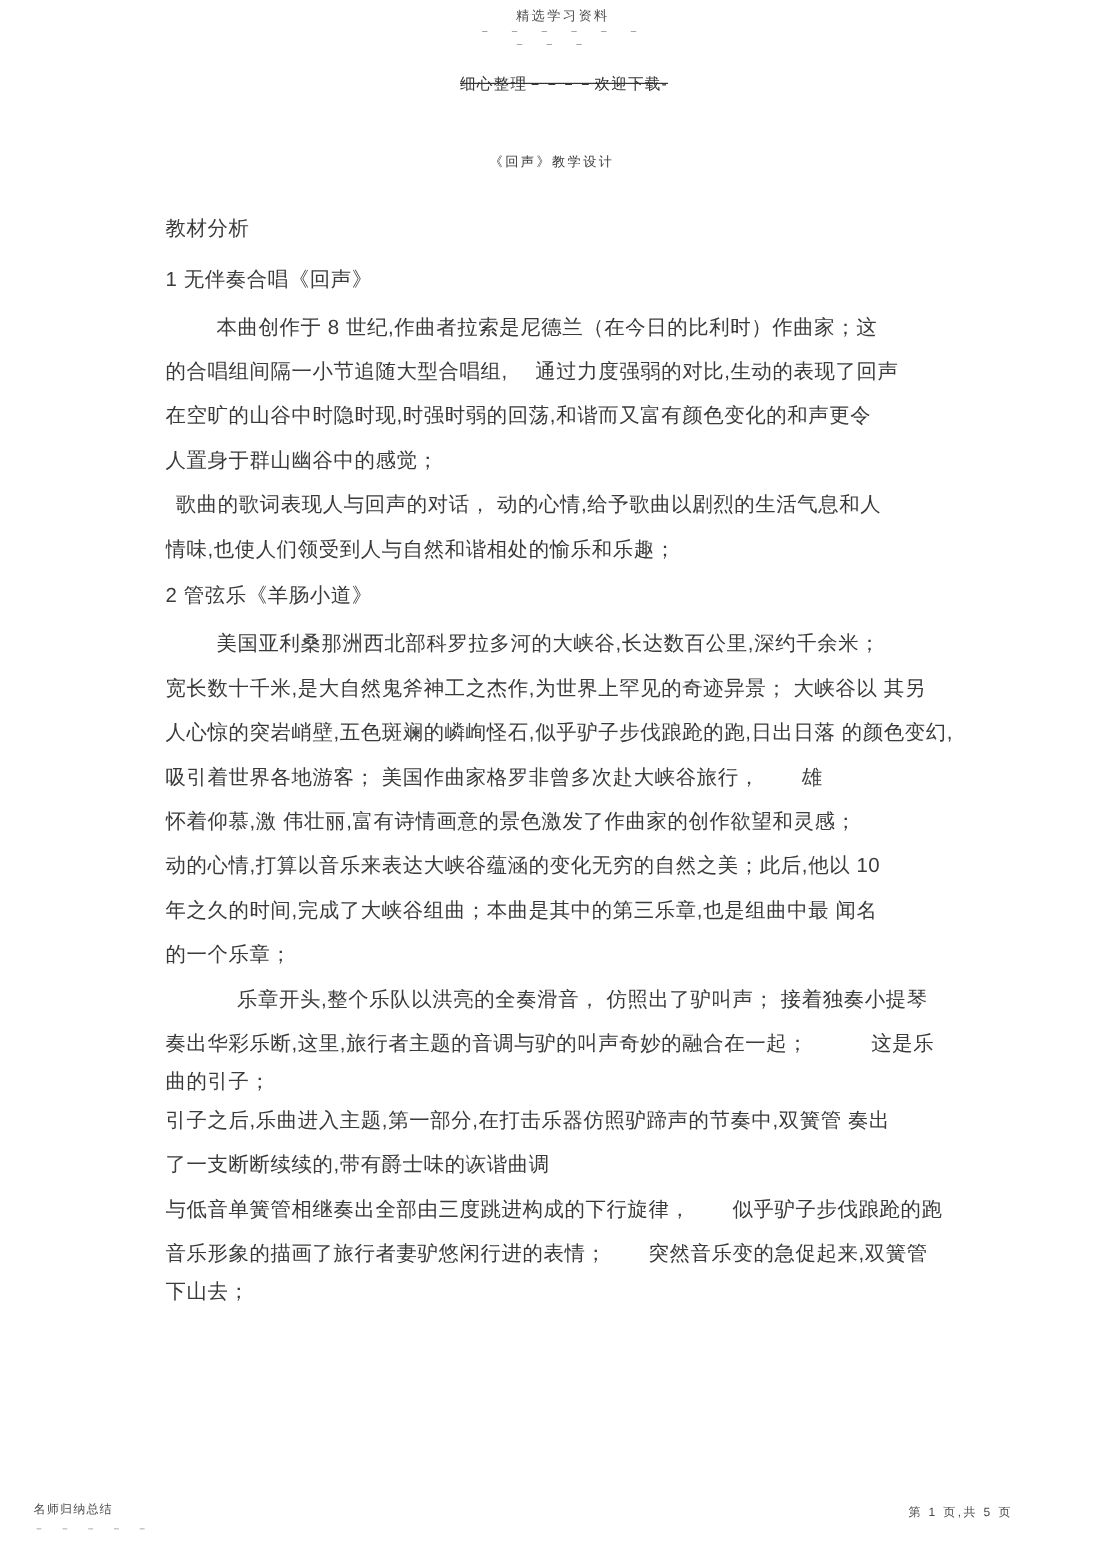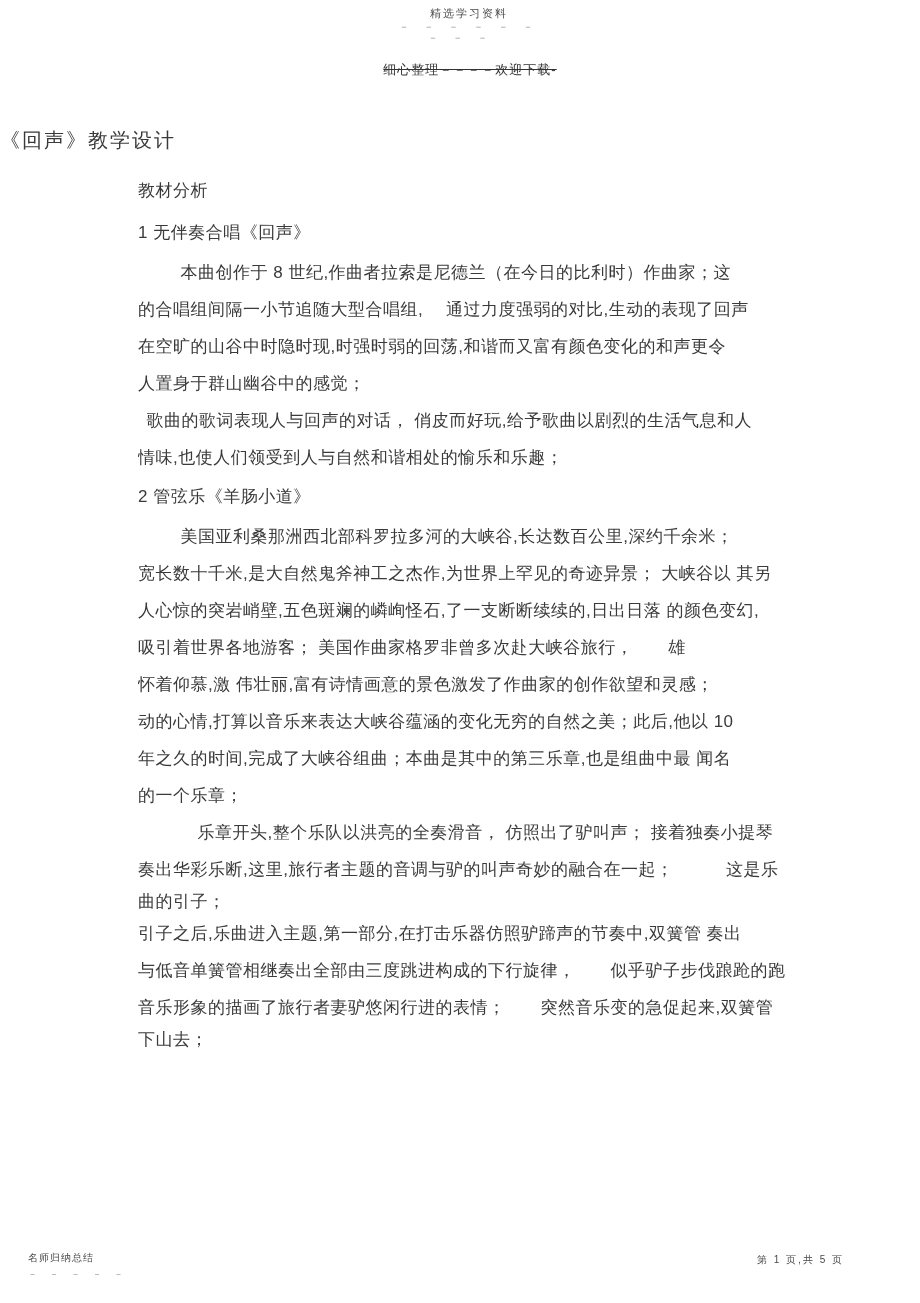--- a/index.html
+++ b/index.html
@@ -38,21 +38,22 @@
     color:#333333;
     text-decoration:line-through;
     letter-spacing:1px;
     padding-left:20px;
   }
   
   .doc-title{
     position:absolute;
     top:127px; left:0; right:0;
     margin:0;
-    font-size:20px;
+    text-align:center;
+    font-size:11px;
     font-weight:normal;
     color:#3a3a3a;
     letter-spacing:2px;
   }
   
   .doc-body{
     position:absolute;
     top:170px;
     left:138px;
     width:660px;
@@ -108,35 +109,36 @@
 
   <h1 class="doc-title">《回声》教学设计</h1>
 
   <main class="doc-body" id="body-lines">
       <div class="line heading">教材分析</div>
       <div class="line heading">1 无伴奏合唱《回声》</div>
       <div class="line normal" style="text-indent: 2.5em;">本曲创作于 8 世纪,作曲者拉索是尼德兰（在今日的比利时）作曲家；这</div>
       <div class="line normal">的合唱组间隔一小节追随大型合唱组,　 通过力度强弱的对比,生动的表现了回声</div>
       <div class="line normal">在空旷的山谷中时隐时现,时强时弱的回荡,和谐而又富有颜色变化的和声更令</div>
       <div class="line normal">人置身于群山幽谷中的感觉；</div>
-      <div class="line normal" style="text-indent: 0.5em;">歌曲的歌词表现人与回声的对话， 俏皮而好玩,给予歌曲以剧烈的生活气息和人</div>
+      <div class="line normal" style="text-indent: 0.5em;">歌曲的歌词表现人与回声的对话， 动的心情,给予歌曲以剧烈的生活气息和人</div>
       <div class="line normal">情味,也使人们领受到人与自然和谐相处的愉乐和乐趣；</div>
       <div class="line heading">2 管弦乐《羊肠小道》</div>
       <div class="line normal" style="text-indent: 2.5em;">美国亚利桑那洲西北部科罗拉多河的大峡谷,长达数百公里,深约千余米；</div>
       <div class="line normal">宽长数十千米,是大自然鬼斧神工之杰作,为世界上罕见的奇迹异景； 大峡谷以 其另</div>
-      <div class="line normal">人心惊的突岩峭壁,五色斑斓的嶙峋怪石,了一支断断续续的,日出日落 的颜色变幻,</div>
+      <div class="line normal">人心惊的突岩峭壁,五色斑斓的嶙峋怪石,似乎驴子步伐踉跄的跑,日出日落 的颜色变幻,</div>
       <div class="line normal">吸引着世界各地游客； 美国作曲家格罗非曾多次赴大峡谷旅行，　　雄　　　　　　　他</div>
       <div class="line normal">怀着仰慕,激 伟壮丽,富有诗情画意的景色激发了作曲家的创作欲望和灵感；</div>
       <div class="line normal">动的心情,打算以音乐来表达大峡谷蕴涵的变化无穷的自然之美；此后,他以 10</div>
       <div class="line normal">年之久的时间,完成了大峡谷组曲；本曲是其中的第三乐章,也是组曲中最 闻名</div>
       <div class="line normal">的一个乐章；</div>
       <div class="line normal" style="text-indent: 3.5em;">乐章开头,整个乐队以洪亮的全奏滑音， 仿照出了驴叫声； 接着独奏小提琴</div>
       <div class="line normal">奏出华彩乐断,这里,旅行者主题的音调与驴的叫声奇妙的融合在一起；　　　这是乐</div>
       <div class="line tight">曲的引子；</div>
       <div class="line normal">引子之后,乐曲进入主题,第一部分,在打击乐器仿照驴蹄声的节奏中,双簧管 奏出</div>
+      <div class="line normal">了一支断断续续的,带有爵士味的诙谐曲调</div>
       <div class="line normal">与低音单簧管相继奏出全部由三度跳进构成的下行旋律，　　似乎驴子步伐踉跄的跑</div>
       <div class="line normal">音乐形象的描画了旅行者妻驴悠闲行进的表情；　　突然音乐变的急促起来,双簧管</div>
       <div class="line tight">下山去；</div>
     </main>
 
   <footer class="doc-footer">
     <div class="ftr-left">
       <div>名师归纳总结</div>
       <div class="ftr-dashes">－ － － － －</div>
     </div>

